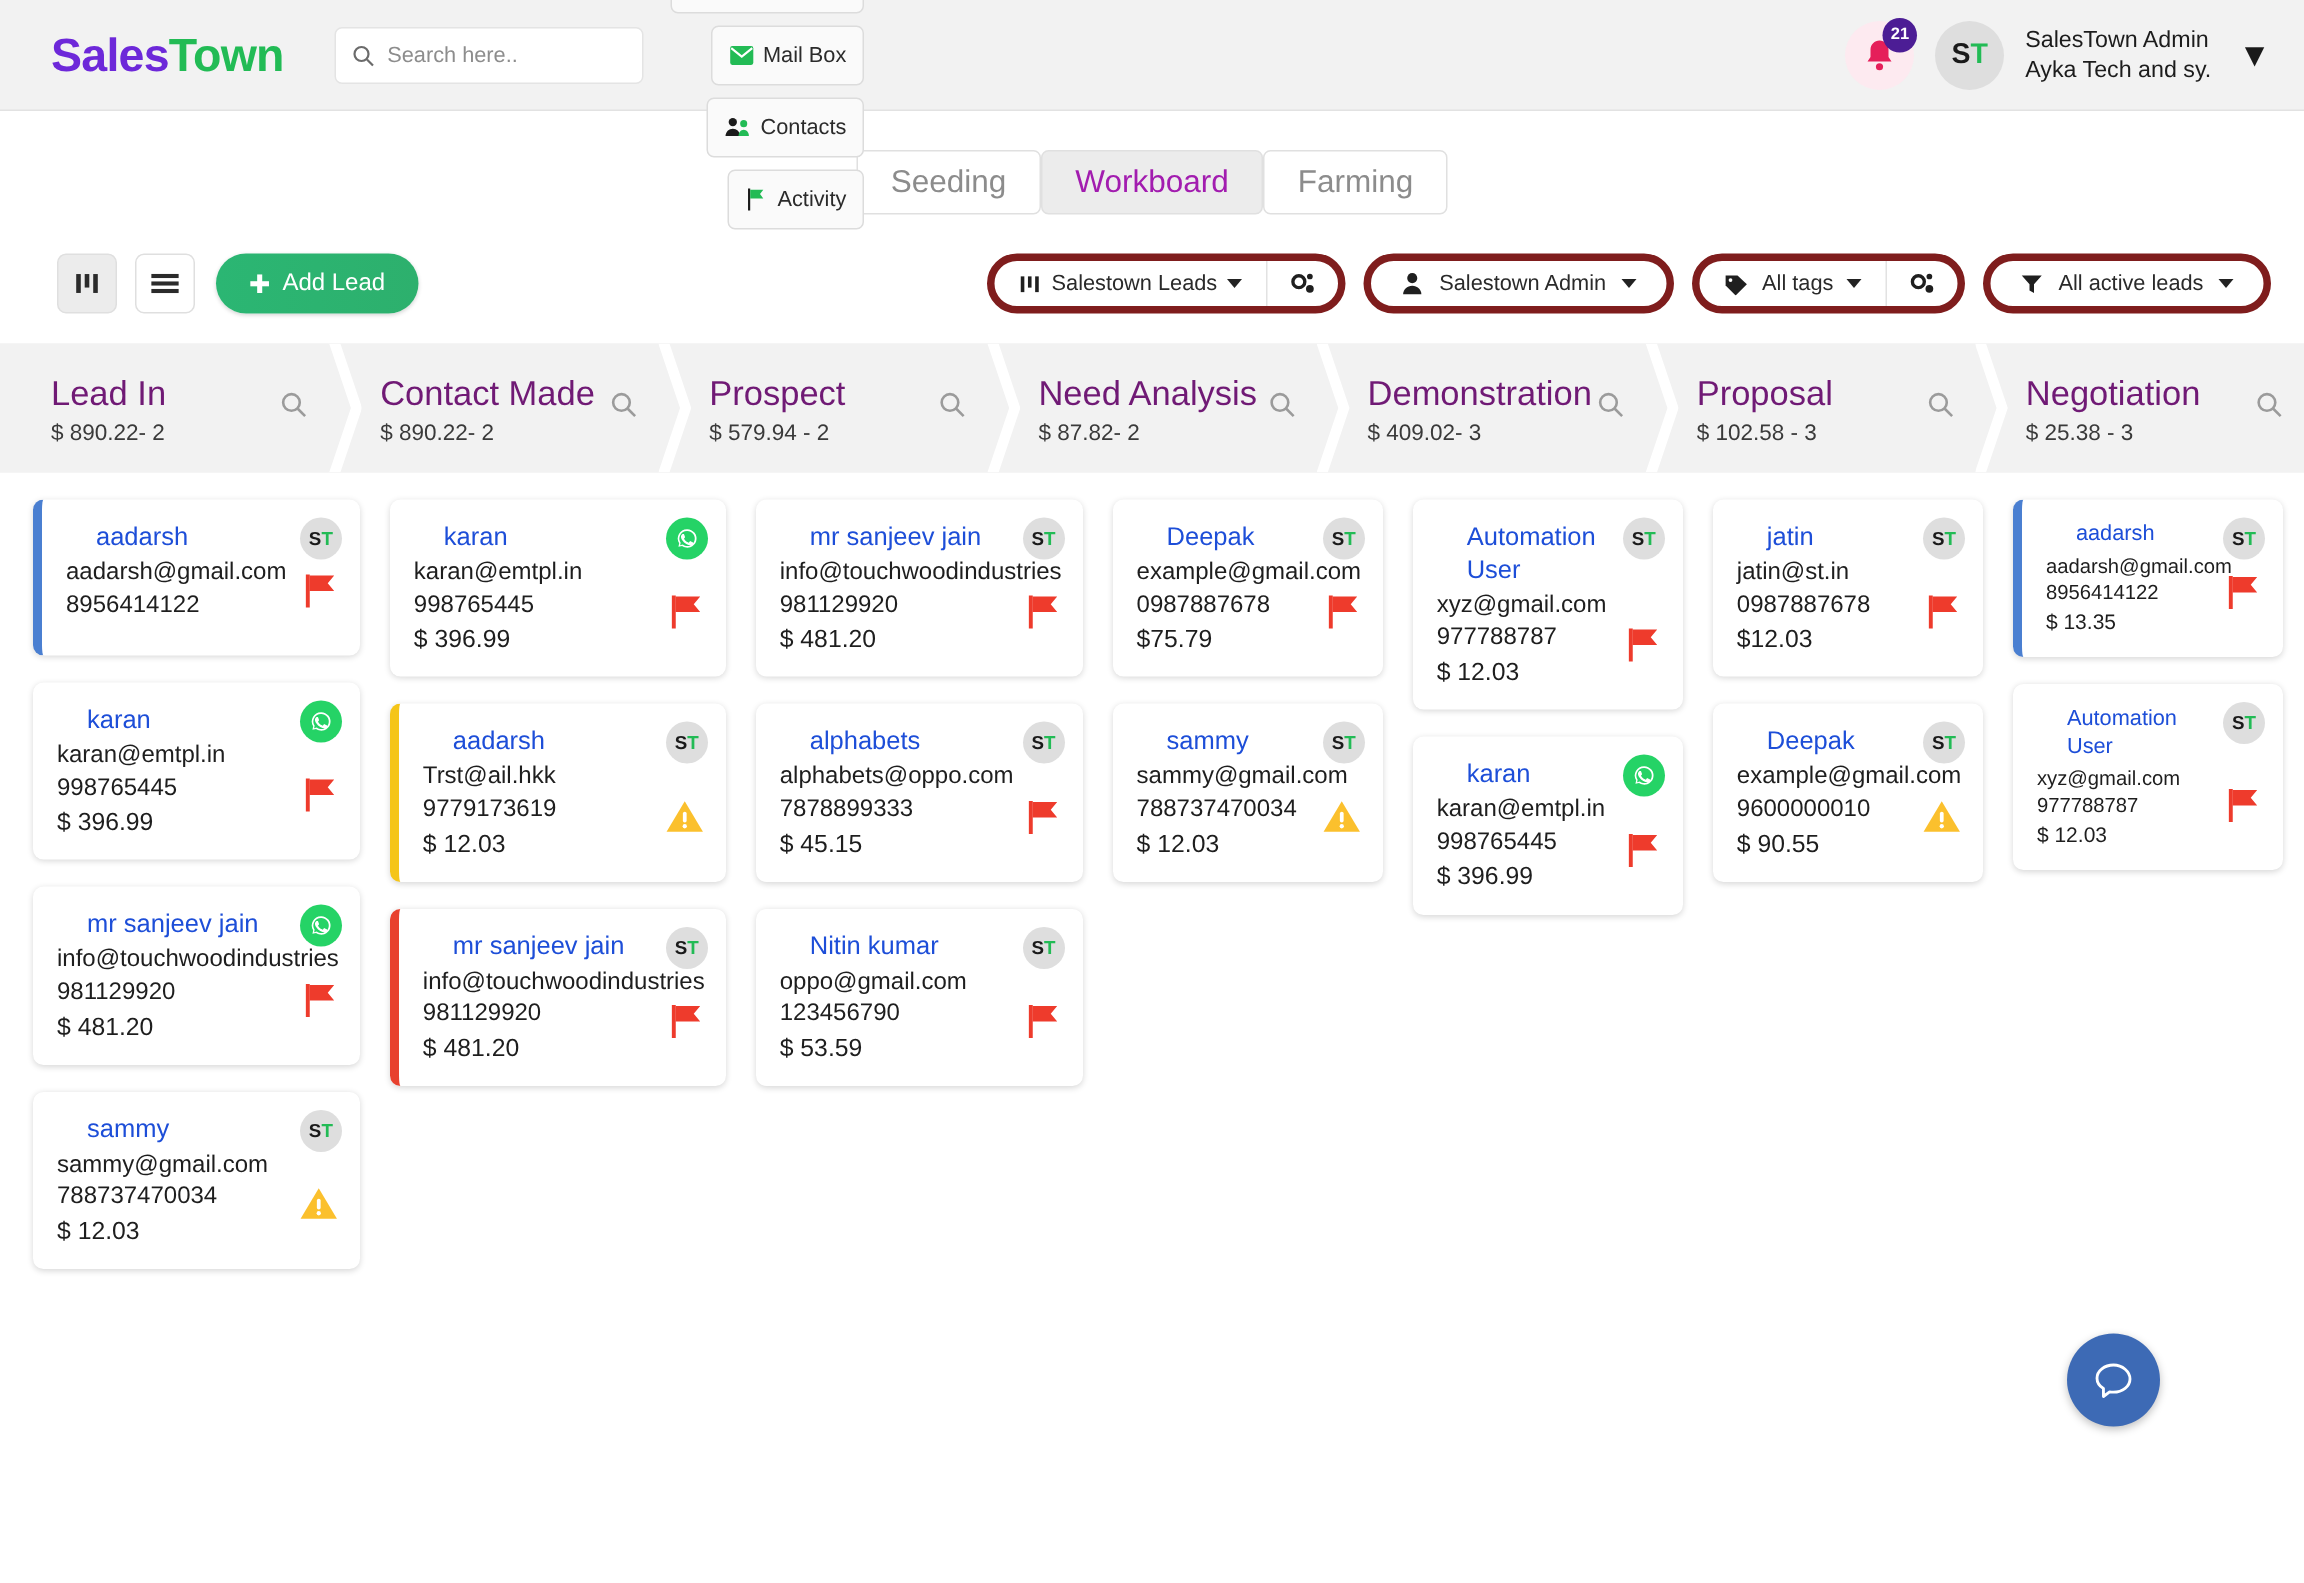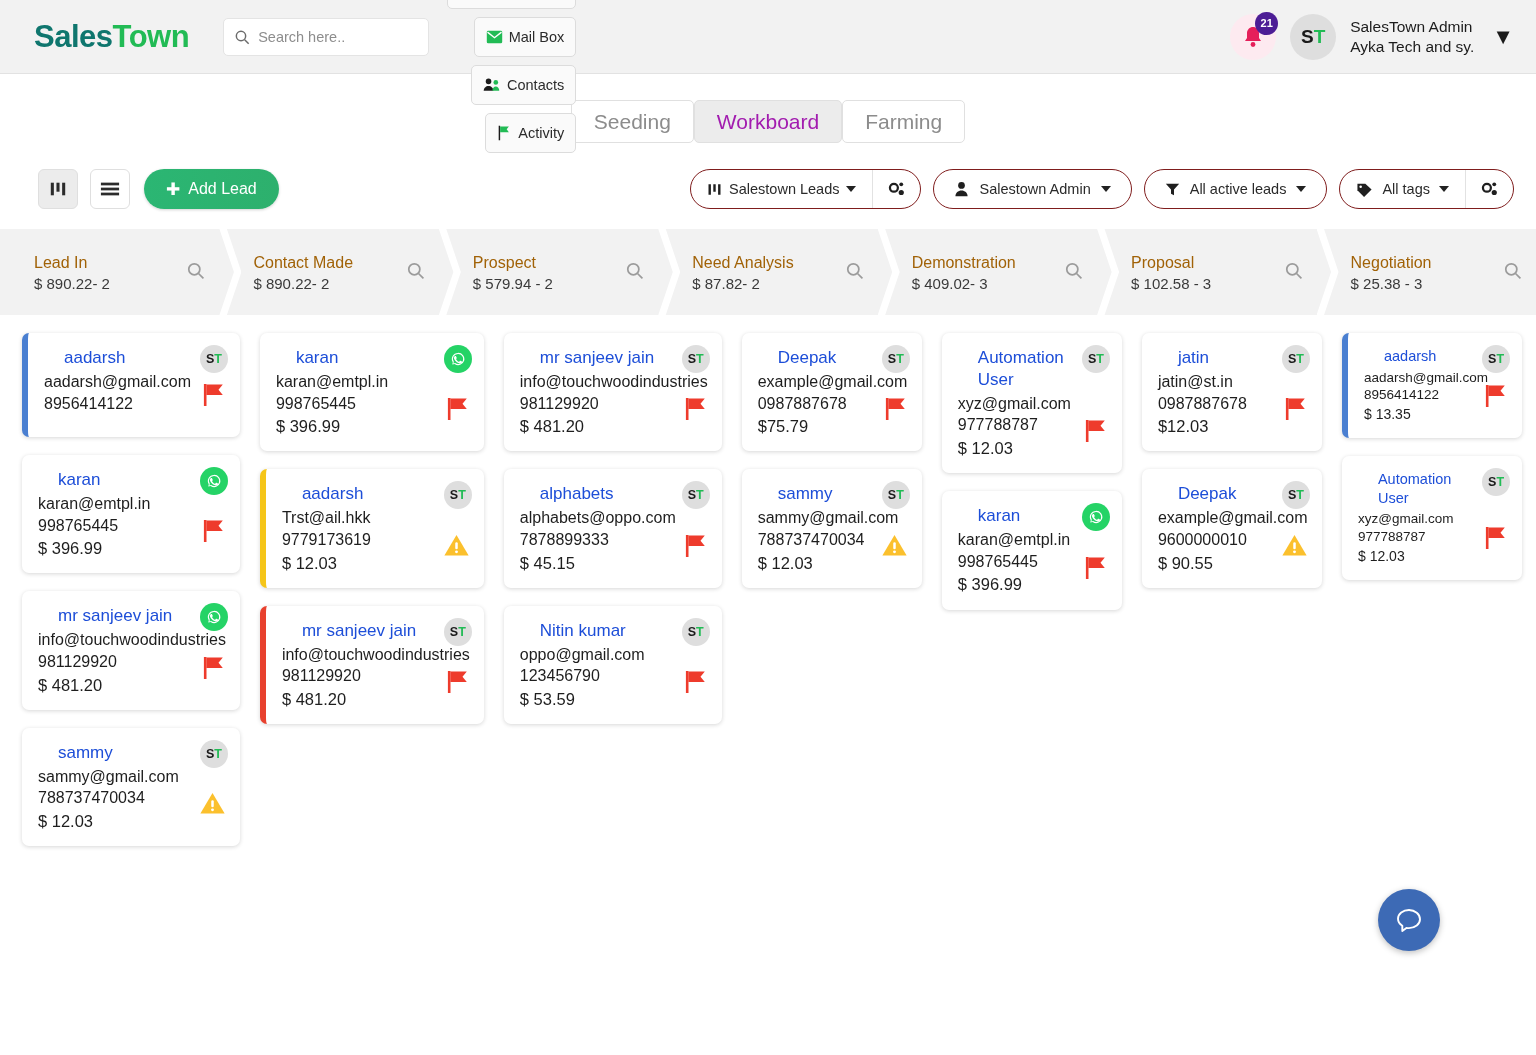--- a/index.html
+++ b/index.html
@@ -14,21 +14,21 @@
   .topnav {
     height: 74px;
     background: #f2f2f2;
     border-bottom: 1px solid #e2e2e2;
     display: flex;
     align-items: center;
     padding: 0 22px 0 34px;
     position: relative;
   }
   .brand { font-size: 31px; font-weight: 700; letter-spacing: -0.5px; white-space: nowrap; }
-  .brand .b1 { color: #0f766e; }
+  .brand .b1 { color: #6d28d9; }
   .brand .b2 { color: #22bb55; }
 
   .searchbox {
     margin-left: 34px;
     width: 206px; height: 38px;
     background: #ffffff;
     border: 1px solid #e4e4e4;
     border-radius: 5px;
     display: flex; align-items: center;
     padding: 0 10px;
@@ -116,21 +116,21 @@
     display:flex;align-items:center;gap:8px;
     padding: 0 22px;
     border:none; cursor:pointer;
     box-shadow: 0 1px 3px rgba(0,0,0,.18);
   }
   .plusglyph{ font-size:17px; line-height:1;}
 
   .filters { margin-left:auto; display:flex; align-items:center; gap: 12px; }
   .pill {
     height: 40px;
-    border:1px solid #7f1d1d;
+    border:5px solid #7f1d1d;
     border-radius: 22px;
     background:#fff;
     display:flex;align-items:center;
     font-size:14.5px; color:#2a2a2a;
     white-space:nowrap;
     cursor:pointer;
   }
   .pill .seg { display:flex;align-items:center;gap:7px;padding:0 16px;height:100%; }
   .pill .divider { width:1px;height:100%;background:#e2e2e2; }
   .pill .gear { padding: 0 14px; display:flex;align-items:center;height:100%; }
@@ -152,21 +152,21 @@
     padding-right: 14px;
     background:#f2f2f2;
   }
   .stage + .stage::before{
     content:"";
     position:absolute; left:0; top:0; bottom:0;
     width: 22px;
     background:#ffffff;
     clip-path: polygon(0 0, 34% 0, 100% 50%, 34% 100%, 0 100%, 66% 50%);
   }
-  .stage .stitle { font-size: 16px; color:#a16207; line-height:1.35; white-space:nowrap;}
+  .stage .stitle { font-size: 23px; color:#701a75; line-height:1.35; white-space:nowrap;}
   .stage .samt { font-size: 15px; color:#3a3a3a; margin-top:2px; white-space:nowrap;}
   .stage .srch { margin-left:auto; opacity:.55; }
 
   
   .board {
     display:flex;
     padding: 18px 0 0 0;
     height: 690px;
   }
   .col { flex:1 1 0; padding: 0 10px; display:flex; flex-direction:column; gap:18px; }
@@ -356,45 +356,45 @@
         <svg width="15" height="16" viewBox="0 0 18 20">
           <circle cx="9" cy="5.5" r="4.2" fill="#1f1f1f"></circle>
           <path d="M1.4 19c0-4.2 3.4-7.2 7.6-7.2s7.6 3 7.6 7.2z" fill="#1f1f1f"></path>
         </svg>
         <span>Salestown Admin</span>
         <span class="dcaret"></span>
       </div>
     </div>
 
     <div class="pill">
-      <div class="seg" style="padding:0 20px;gap:10px">
-        <svg width="15" height="15" viewBox="0 0 18 18">
-          <path d="M1 2h16l-6.2 7v7L7.2 14V9z" fill="#1f1f1f"></path>
-        </svg>
-        <span>All active leads</span>
-        <span class="dcaret"></span>
-      </div>
-    </div>
-
-    <div class="pill">
       <div class="seg" style="padding:0 16px;gap:9px">
         <svg width="17" height="15" viewBox="0 0 20 18">
           <path d="M1.5 2h9.5l7.5 7-9 9-8-8z" fill="#1f1f1f"></path>
           <circle cx="5.4" cy="5.6" r="1.5" fill="#fff"></circle>
         </svg>
         <span>All tags</span>
         <span class="dcaret"></span>
       </div>
       <div class="divider"></div>
       <div class="gear">
         <svg width="19" height="19" viewBox="0 0 22 22">
           <circle cx="8" cy="9" r="4.6" fill="none" stroke="#1f1f1f" stroke-width="2.6"></circle>
           <circle cx="16.5" cy="5" r="2.2" fill="#1f1f1f"></circle>
           <circle cx="16.5" cy="14.5" r="3" fill="#1f1f1f"></circle>
         </svg>
+      </div>
+    </div>
+
+    <div class="pill">
+      <div class="seg" style="padding:0 20px;gap:10px">
+        <svg width="15" height="15" viewBox="0 0 18 18">
+          <path d="M1 2h16l-6.2 7v7L7.2 14V9z" fill="#1f1f1f"></path>
+        </svg>
+        <span>All active leads</span>
+        <span class="dcaret"></span>
       </div>
     </div>
   </div>
 </div>
 
 <div class="stagestrip" id="stagestrip">
     <div class="stage">
       <div>
         <div class="stitle">Lead In</div>
         <div class="samt">$ 890.22- 2</div>

